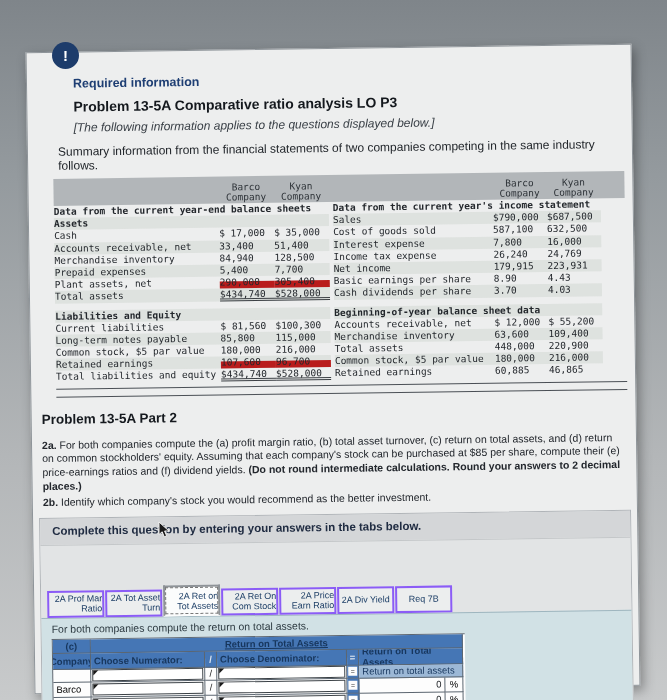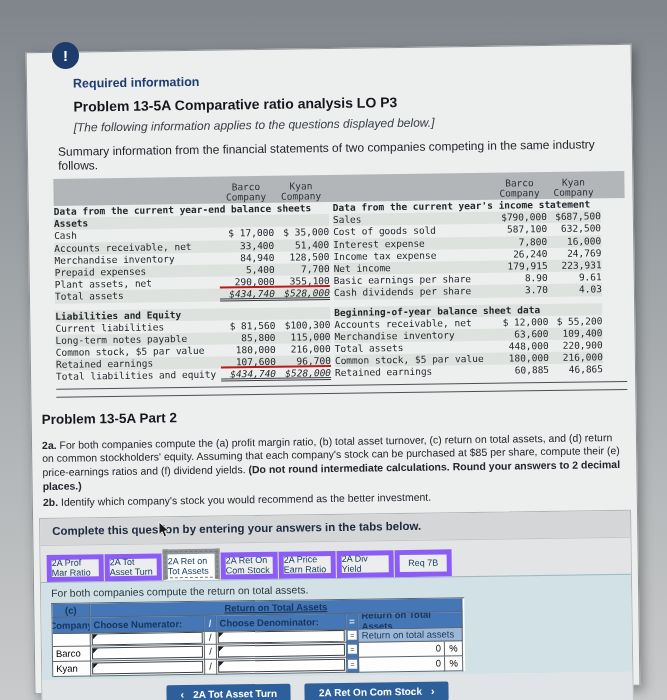--- a/index.html
+++ b/index.html
@@ -34,39 +34,39 @@
   .band-co{width:55px;text-align:center;line-height:1.08;color:#2e3338;}
   .band-half.rgt .band-co{width:54px;}
   .fin-body{display:flex;}
   .ftab{width:275px;} .ftab.rgt{margin-left:4px;width:268px;}
   .frow{display:flex;height:12.2px;line-height:12.2px;white-space:nowrap;}
   .frow.sp{height:7px;}
   .frow.bold{font-weight:bold;}
   .frow.stripe{background:rgba(150,168,150,.17);}
   .flabel{flex:0 0 165px;overflow:visible;}
   .ftab.rgt .flabel{flex-basis:160px;}
-  .fval{flex:0 0 55px;text-align:right;}
+  .fval{flex:0 0 55px;}
   .ftab.rgt .fval{flex-basis:54px;}
-  .frow.u .fval{border-bottom:2px solid #b91c1c;}
-  .frow.t .fval{border-bottom:3px double #3c4045;font-style:italic;}
+  .frow.u .fval{border-bottom:7px solid #b91c1c;}
+  .frow.t .fval{border-bottom:3px double #3c4045;}
   .fin-rule{margin-top:5px;border-top:1.5px solid #4a4f55;height:7px;border-bottom:1.5px solid #4a4f55;}
   
   .part2{padding:14px 12px 0 10px;color:#1c2025;}
   .part2 h2{font-size:13.5px;margin:0;font-weight:bold;color:#15191e;}
   .pq{font-size:10.5px;line-height:1.32;margin-top:12px;color:#23272d;}
   .pq.second{margin-top:2px;}
   .pq b{font-weight:bold;}
   
   .qbox{margin:8px 6px 0 6px;border:1px solid #b0b4b8;background:#eceeee;}
   .qhead{background:#d4d6d8;padding:6px 12px 8px;font-size:11.5px;font-weight:bold;color:#202c42;}
   .tabsrow{background:#e2e4e5;padding:5px 8px 0 6px;display:flex;align-items:flex-end;border-top:1px solid #c4c7c9;}
   .tab{
-    width:57px;height:27px;background:#eceeee;border:5px solid #8b5cf6;margin-right:1px;
-    display:flex;align-items:center;justify-content:center;text-align:left;
-    font-size:9px;line-height:1.12;color:#1c3e66;cursor:pointer;box-sizing:border-box;
+    width:57px;height:27px;background:#eceeee;border:2px solid #8b5cf6;margin-right:1px;
+    display:flex;align-items:center;justify-content:center;text-align:right;
+    font-size:9px;line-height:1.12;color:#1c3e66;cursor:pointer;box-sizing:border-box;margin-top:36px;
   }
   .tab.active{
     background:#fbfcfc;height:31px;border-color:#8e9398;border-bottom:1px solid #fbfcfc;
     outline:1px dashed #777;outline-offset:-3px;z-index:2;
   }
   .panel{background:#d1e1e5;border-top:1px solid #9fb6bf;padding:4px 10px 3px;}
   .pinstr{font-size:10.5px;color:#2c3940;}
   
   .atable{
     margin-top:4px;display:grid;
@@ -158,21 +158,21 @@
             <span class="fval">128,500</span>
           </div>
           <div class="frow stripe">
             <span class="flabel">Prepaid expenses</span>
             <span class="fval">5,400</span>
             <span class="fval">7,700</span>
           </div>
           <div class="frow u">
             <span class="flabel">Plant assets, net</span>
             <span class="fval">290,000</span>
-            <span class="fval">355,100</span>
+            <span class="fval">305,400</span>
           </div>
           <div class="frow t stripe">
             <span class="flabel">Total assets</span>
             <span class="fval">$434,740</span>
             <span class="fval">$528,000</span>
           </div>
           <div class="frow sp">
             <span class="flabel"></span>
             <span class="fval"></span>
             <span class="fval"></span>
@@ -235,21 +235,21 @@
             <span class="fval">24,769</span>
           </div>
           <div class="frow stripe">
             <span class="flabel">Net income</span>
             <span class="fval">179,915</span>
             <span class="fval">223,931</span>
           </div>
           <div class="frow">
             <span class="flabel">Basic earnings per share</span>
             <span class="fval">8.90</span>
-            <span class="fval">9.61</span>
+            <span class="fval">4.43</span>
           </div>
           <div class="frow stripe">
             <span class="flabel">Cash dividends per share</span>
             <span class="fval">3.70</span>
             <span class="fval">4.03</span>
           </div>
           <div class="frow sp">
             <span class="flabel"></span>
             <span class="fval"></span>
             <span class="fval"></span>

